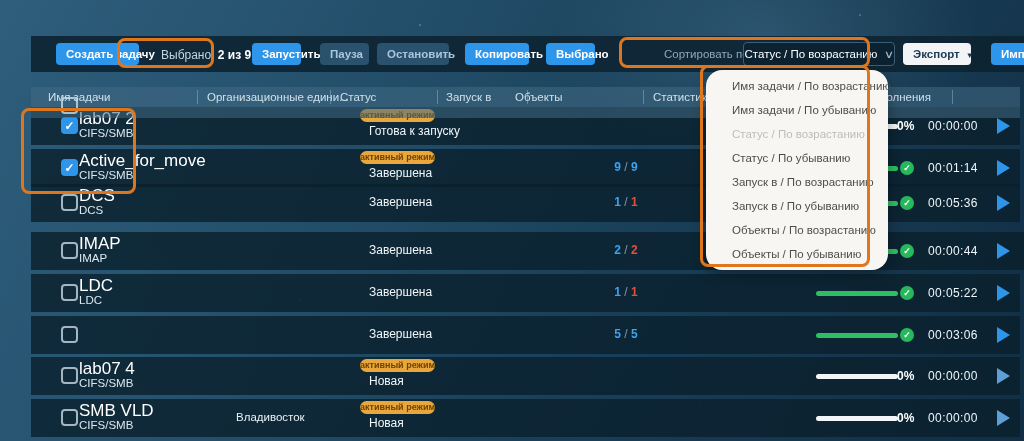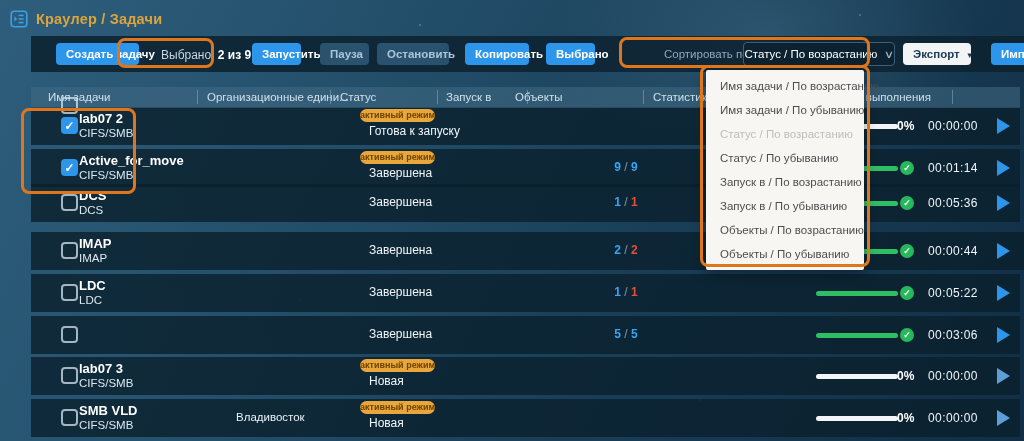--- a/index.html
+++ b/index.html
@@ -34,32 +34,32 @@
   .sel-count{position:absolute;left:130px;top:12px;font-size:12px;color:#c3d5e1;white-space:nowrap;}
   .sel-count b{color:#fff;}
   .sort-label{position:absolute;left:633px;top:12px;font-size:11.5px;color:#8ea9bc;white-space:nowrap;}
   .sort-select{position:absolute;left:712px;top:6px;width:152px;height:24px;box-sizing:border-box;
        background:#0d2231;border:1px solid #3c5f79;border-radius:4px;color:#fff;font-size:11.5px;
        display:flex;align-items:center;justify-content:center;gap:8px;cursor:pointer;white-space:nowrap;}
   .sort-select .chev{color:#9fb8c9;font-size:11px;transform:scaleX(1.3);}
   .export-caret{font-size:8px;margin-left:6px;color:#1a3954;}
 
   
-  .thead{position:absolute;left:31px;width:989px;top:87px;height:21px;background:rgba(66,105,131,.55);z-index:2;}
+  .thead{position:absolute;left:31px;width:989px;top:87px;height:31px;background:rgba(66,105,131,.55);z-index:2;}
   .thcell{position:absolute;top:4px;font-size:11.5px;color:#cfe0ea;white-space:nowrap;}
   .vsep{position:absolute;top:3px;width:1px;height:14px;background:rgba(170,205,225,.4);}
   .hcb{position:absolute;left:-1px;top:2px;}
 
   
   .row{position:absolute;left:31px;width:989px;height:38px;background:rgba(10,31,44,.8);z-index:1;}
   .cb{position:absolute;left:30px;top:10px;width:17px;height:17px;box-sizing:border-box;border:2px solid rgba(214,230,240,.75);
       border-radius:4px;cursor:pointer;}
   .cb.on{background:#2e96ea;border-color:#2e96ea;color:#fff;font-size:12px;font-weight:bold;text-align:center;line-height:14px;}
   .namecell{position:absolute;left:48px;top:4px;line-height:15px;white-space:nowrap;}
-  .nm{font-weight:bold;font-size:13px;color:#ffffff;}
+  .nm{font-weight:normal;font-size:17px;color:#ffffff;}
   .tp{font-size:11.5px;color:#dde8ef;}
   .org{position:absolute;left:205px;top:12px;font-size:11.5px;color:#eaf1f6;white-space:nowrap;}
   .badge{position:absolute;left:329px;top:2px;background:#e9a63b;color:#6e4300;font-size:9px;font-weight:bold;
       padding:1px 0 2px;border-radius:7px;white-space:nowrap;}
   .st{position:absolute;left:338px;top:11px;font-size:12px;color:#f2f7fa;white-space:nowrap;}
   .st.with-badge{top:17px;}
   .objs{position:absolute;left:555px;top:11px;width:80px;text-align:center;font-size:12px;white-space:nowrap;}
   .objs .done{color:#3aa3f2;font-weight:bold;}
   .objs .sl{color:rgba(220,232,240,.55);}
   .objs .tot{color:#3aa3f2;font-weight:bold;}
@@ -68,47 +68,37 @@
   .bar.green{background:#2fbf63;}
   .circle{position:absolute;left:869px;top:12px;width:14px;height:14px;border-radius:50%;background:#27b85c;
       color:#fff;font-size:9px;font-weight:bold;text-align:center;line-height:14px;display:none;}
   .pct{position:absolute;left:866px;top:12px;font-size:12px;font-weight:bold;color:#fff;display:none;white-space:nowrap;}
   .time{position:absolute;left:897px;top:12px;font-size:12px;color:#f0f6fa;letter-spacing:.4px;white-space:nowrap;}
   .play{position:absolute;left:966px;top:11px;width:0;height:0;border-top:8px solid transparent;border-bottom:8px solid transparent;
       border-left:13px solid #2e96ea;cursor:pointer;}
   .row.dim .play{border-left-color:#5d9fd6;}
 
   
-  .menu{position:absolute;left:706px;top:70px;width:158px;background:#f7f6f3;border-radius:2px;z-index:40;
-      box-shadow:0 4px 14px rgba(0,0,0,.35);padding:4px 0;}
+  .menu{position:absolute;left:706px;top:70px;width:158px;background:#f7f6f3;border-radius:16px;z-index:40;
+      box-shadow:0 4px 14px rgba(0,0,0,.35);padding:4px 12px;}
   .mi{height:24px;line-height:24px;padding:0 14px;font-size:11.5px;color:#4d4d4d;cursor:pointer;white-space:nowrap;}
   .mi.disabled{color:#bdbdbd;cursor:default;}
 
   
   .obox{position:absolute;border:3px solid #e0761c;border-radius:8px;pointer-events:none;z-index:50;box-sizing:border-box;}
   .obox.b-selcount{left:117px;top:38px;width:97px;height:30px;}
   .obox.b-sort{left:619px;top:37px;width:251px;height:31px;}
   .obox.b-rows{left:21px;top:108px;width:115px;height:86px;}
   .obox.b-menu{left:700px;top:65px;width:170px;height:202px;}
 </style>
 </head>
 <body>
 
 <div class="stage">
 
-  <div class="page-head">
-    <svg class="head-icon" viewBox="0 0 18 18">
-      <rect x="1.2" y="1.2" width="15.6" height="15.6" rx="3" fill="none" stroke="#3aa0e8" stroke-width="1.6"></rect>
-      <path d="M4.4 6.2 L7 9 L4.4 11.8 Z" fill="#3aa0e8"></path>
-      <line x1="8.6" y1="5.4" x2="13.6" y2="5.4" stroke="#3aa0e8" stroke-width="1.5"></line>
-      <line x1="8.6" y1="9" x2="13.6" y2="9" stroke="#3aa0e8" stroke-width="1.5"></line>
-      <line x1="8.6" y1="12.6" x2="13.6" y2="12.6" stroke="#3aa0e8" stroke-width="1.5"></line>
-    </svg>
-    <span class="page-title">Краулер / Задачи</span>
-  </div>
 
   <div class="toolbar">
     <div class="btn bright" style="left:25px;width:83px;">Создать задачу</div>
     <div class="sel-count"><span>Выбрано:</span> <b>2 из 9</b></div>
     <div class="btn bright" style="left:221px;width:49px;">Запустить</div>
     <div class="btn muted" style="left:289px;width:49px;">Пауза</div>
     <div class="btn muted" style="left:346px;width:72px;">Остановить</div>
     <div class="btn bright" style="left:434px;width:64px;">Копировать</div>
     <div class="btn bright" style="left:515px;width:49px;">Выбрано</div>
     <div class="sort-label">Сортировать по:</div>
@@ -233,21 +223,21 @@
       <div class="bar green"></div>
       <span class="circle" style="display: block;">✓</span>
 
       <span class="time">00:03:06</span>
       <span class="play"></span>
 
     </div>
       <div class="row dim" style="top: 357px;">
       <span class="cb"></span>
       <div class="namecell">
-        <div class="nm">lab07 3</div>
+        <div class="nm">lab07 4</div>
         <div class="tp">CIFS/SMB</div>
       </div>
       <div class="org"></div>
       <div class="badge">активный режим</div>
       <div class="st with-badge">Новая</div>
 
       <div class="bar"></div>
 
       <span class="pct" style="display: inline;">0%</span>
       <span class="time">00:00:00</span>

